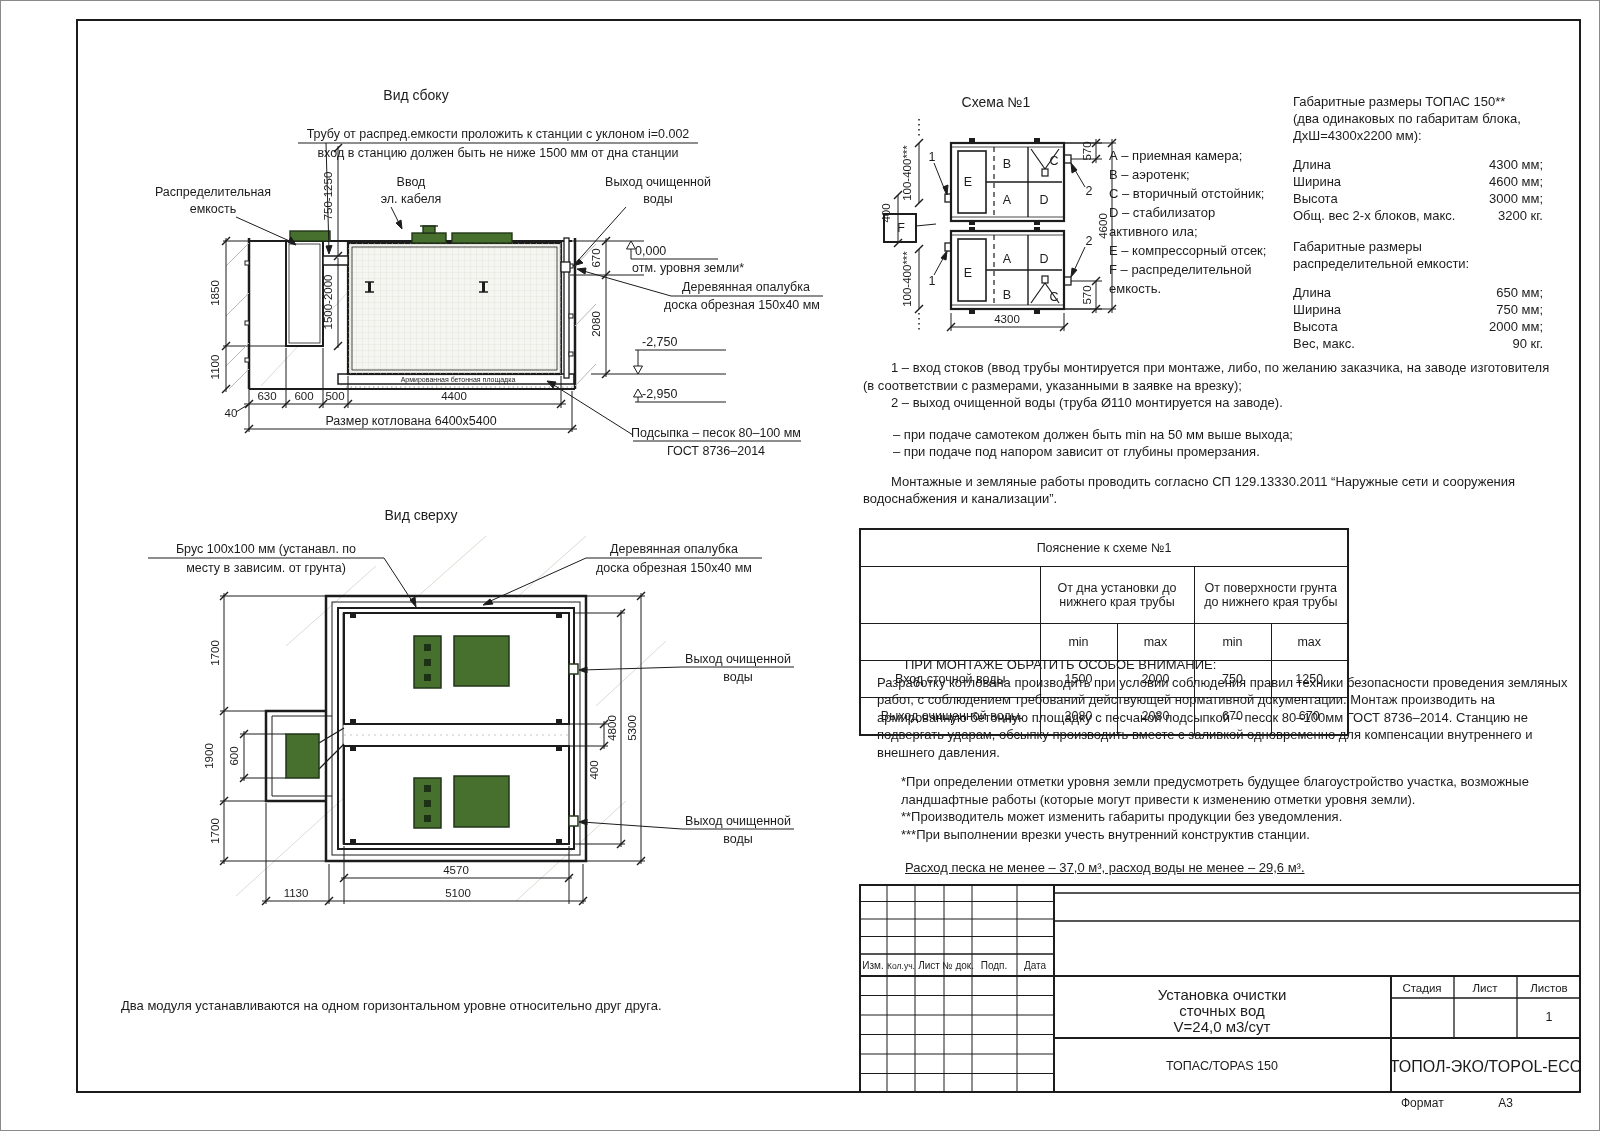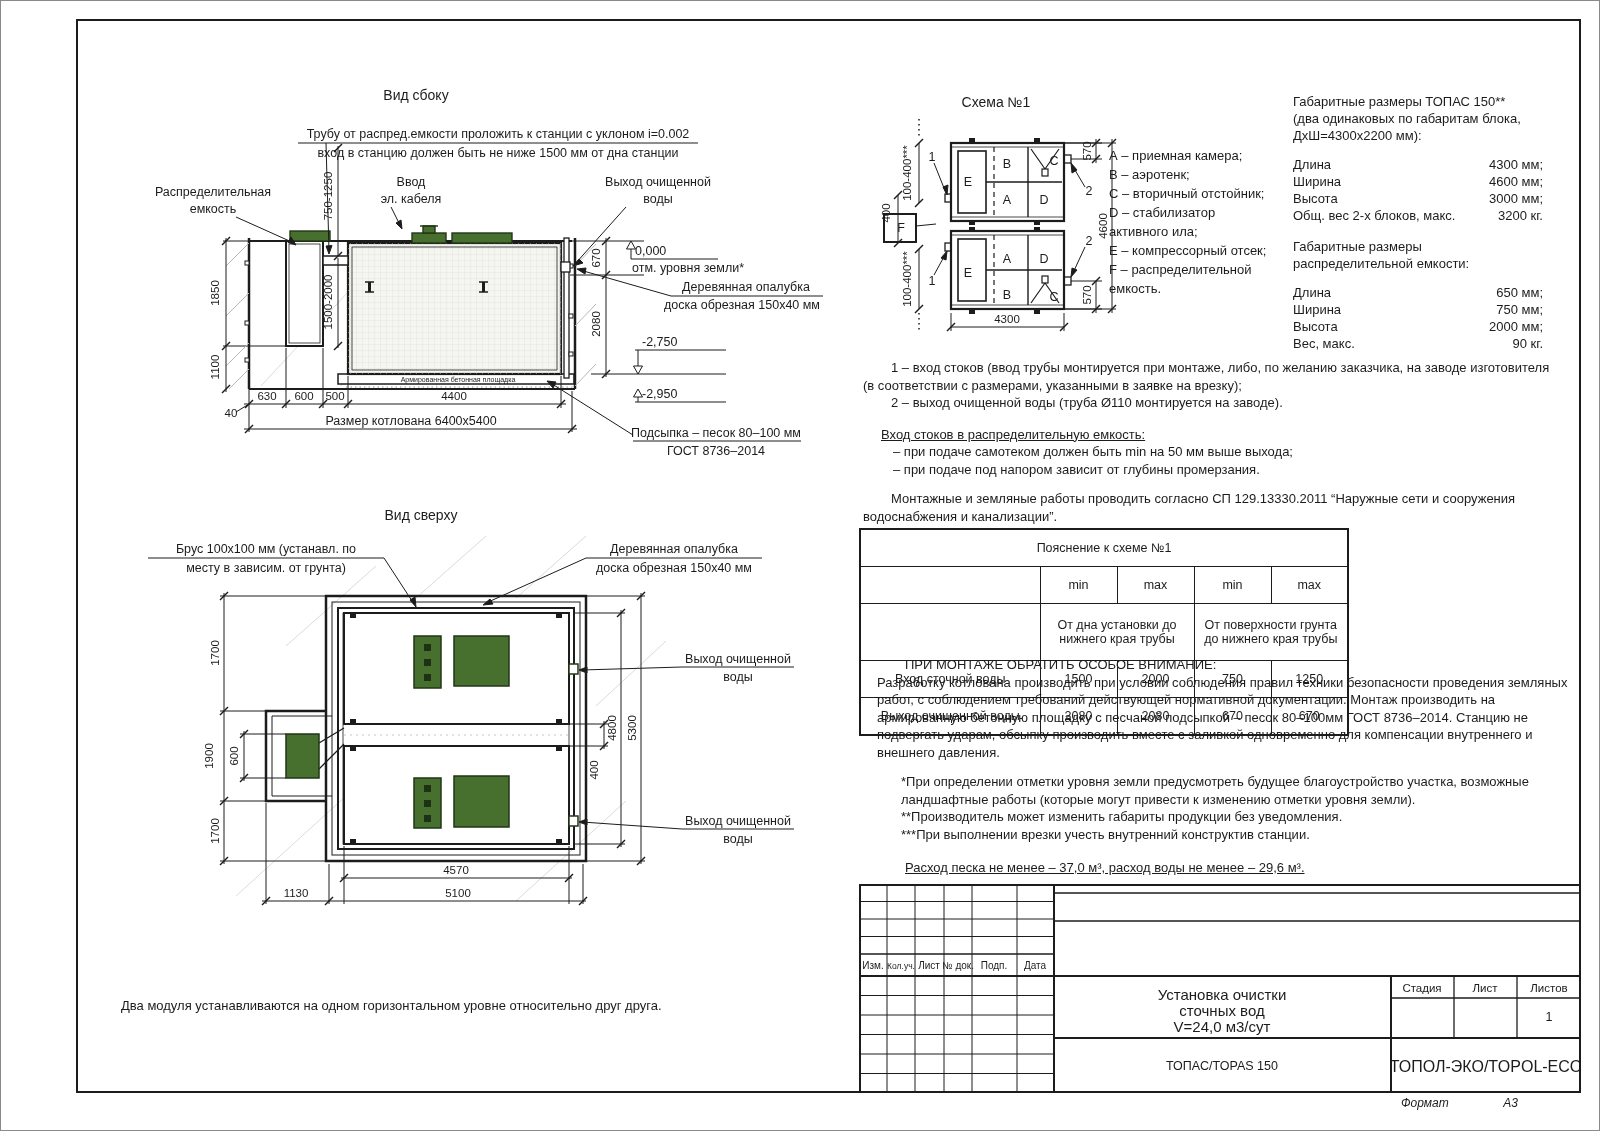--- a/index.html
+++ b/index.html
@@ -513,50 +513,49 @@
     <div class="dim-row">
         <span>Вес, макс.</span>
         <span>90 кг.</span>
       </div>
   </div>
 
   <div class="abs" style="left:862px;top:358px;width:700px;">
     <div class="txt indent">1 – вход  стоков (ввод трубы монтируется при монтаже, либо, по желанию заказчика, на заводе изготовителя (в соответствии с размерами, указанными в заявке на врезку);</div>
     <div class="txt indent">2 – выход очищенной воды (труба Ø110 монтируется на заводе).</div>
     <div style="height:14px;"></div>
-    <div class="txt under" style="margin-left:18px;">Вход стоков в распределительную емкость:</div>
     <div class="txt" style="margin-left:30px;">– при подаче самотеком должен быть min на 50 мм выше выхода;</div>
     <div class="txt" style="margin-left:30px;">– при подаче под напором зависит от глубины промерзания.</div>
     <div style="height:12px;"></div>
     <div class="txt indent">Монтажные и земляные работы проводить согласно СП 129.13330.2011 “Наружные сети и сооружения водоснабжения и канализации”.</div>
   </div>
 
   <table class="note-table abs" style="left:858px;top:527px;width:488px;">
     <colgroup>
         <col style="width:180px;">
         <col style="width:77px;">
         <col style="width:77px;">
         <col style="width:77px;">
         <col style="width:77px;">
       </colgroup>
     <tbody>
         <tr>
           <td colspan="5" style="height:20px;">Пояснение к схеме №1</td>
         </tr>
     <tr>
+      <td style="height:40px;"></td>
+      <td colspan="2">От дна установки до нижнего края трубы</td>
+      <td colspan="2">От поверхности грунта до нижнего края трубы</td>
+    </tr>
+    <tr>
       <td></td>
       <td>min</td>
       <td>max</td>
       <td>min</td>
       <td>max</td>
-    </tr>
-    <tr>
-      <td style="height:40px;"></td>
-      <td colspan="2">От дна установки до нижнего края трубы</td>
-      <td colspan="2">От поверхности грунта до нижнего края трубы</td>
     </tr>
     <tr>
       <td>Вход сточной воды</td>
       <td>1500</td>
       <td>2000</td>
       <td>750</td>
       <td>1250</td>
     </tr>
     <tr>
       <td>Выход очищенной воды</td>
@@ -619,18 +618,18 @@
     <text x="363" y="132" text-anchor="middle" style="font-size:15px;">сточных вод</text>
     <text x="363" y="148" text-anchor="middle" style="font-size:15px;">V=24,0 м3/сут</text>
     <text x="563" y="108" text-anchor="middle" style="font-size:11.5px;">Стадия</text>
     <text x="626" y="108" text-anchor="middle" style="font-size:11.5px;">Лист</text>
     <text x="690" y="108" text-anchor="middle" style="font-size:11.5px;">Листов</text>
     <text x="690" y="137" text-anchor="middle" style="font-size:12.5px;">1</text>
     <text x="363" y="186" text-anchor="middle" style="font-size:12.5px;">ТОПАС/TOPAS 150</text>
     <text x="627" y="188" text-anchor="middle" style="font-size:16px;">ТОПОЛ-ЭКО/TOPOL-ECO</text>
   </svg>
 
-  <div class="abs fmt" style="left:1400px;top:1095px;font-style:italic;">
+  <div class="abs fmt" style="left:1400px;top:1095px;">
     <span>Формат</span>
     <span style="display:inline-block;width:48px;"></span>
     <span>А3</span>
   </div>
 </div>
 
 </body></html>

